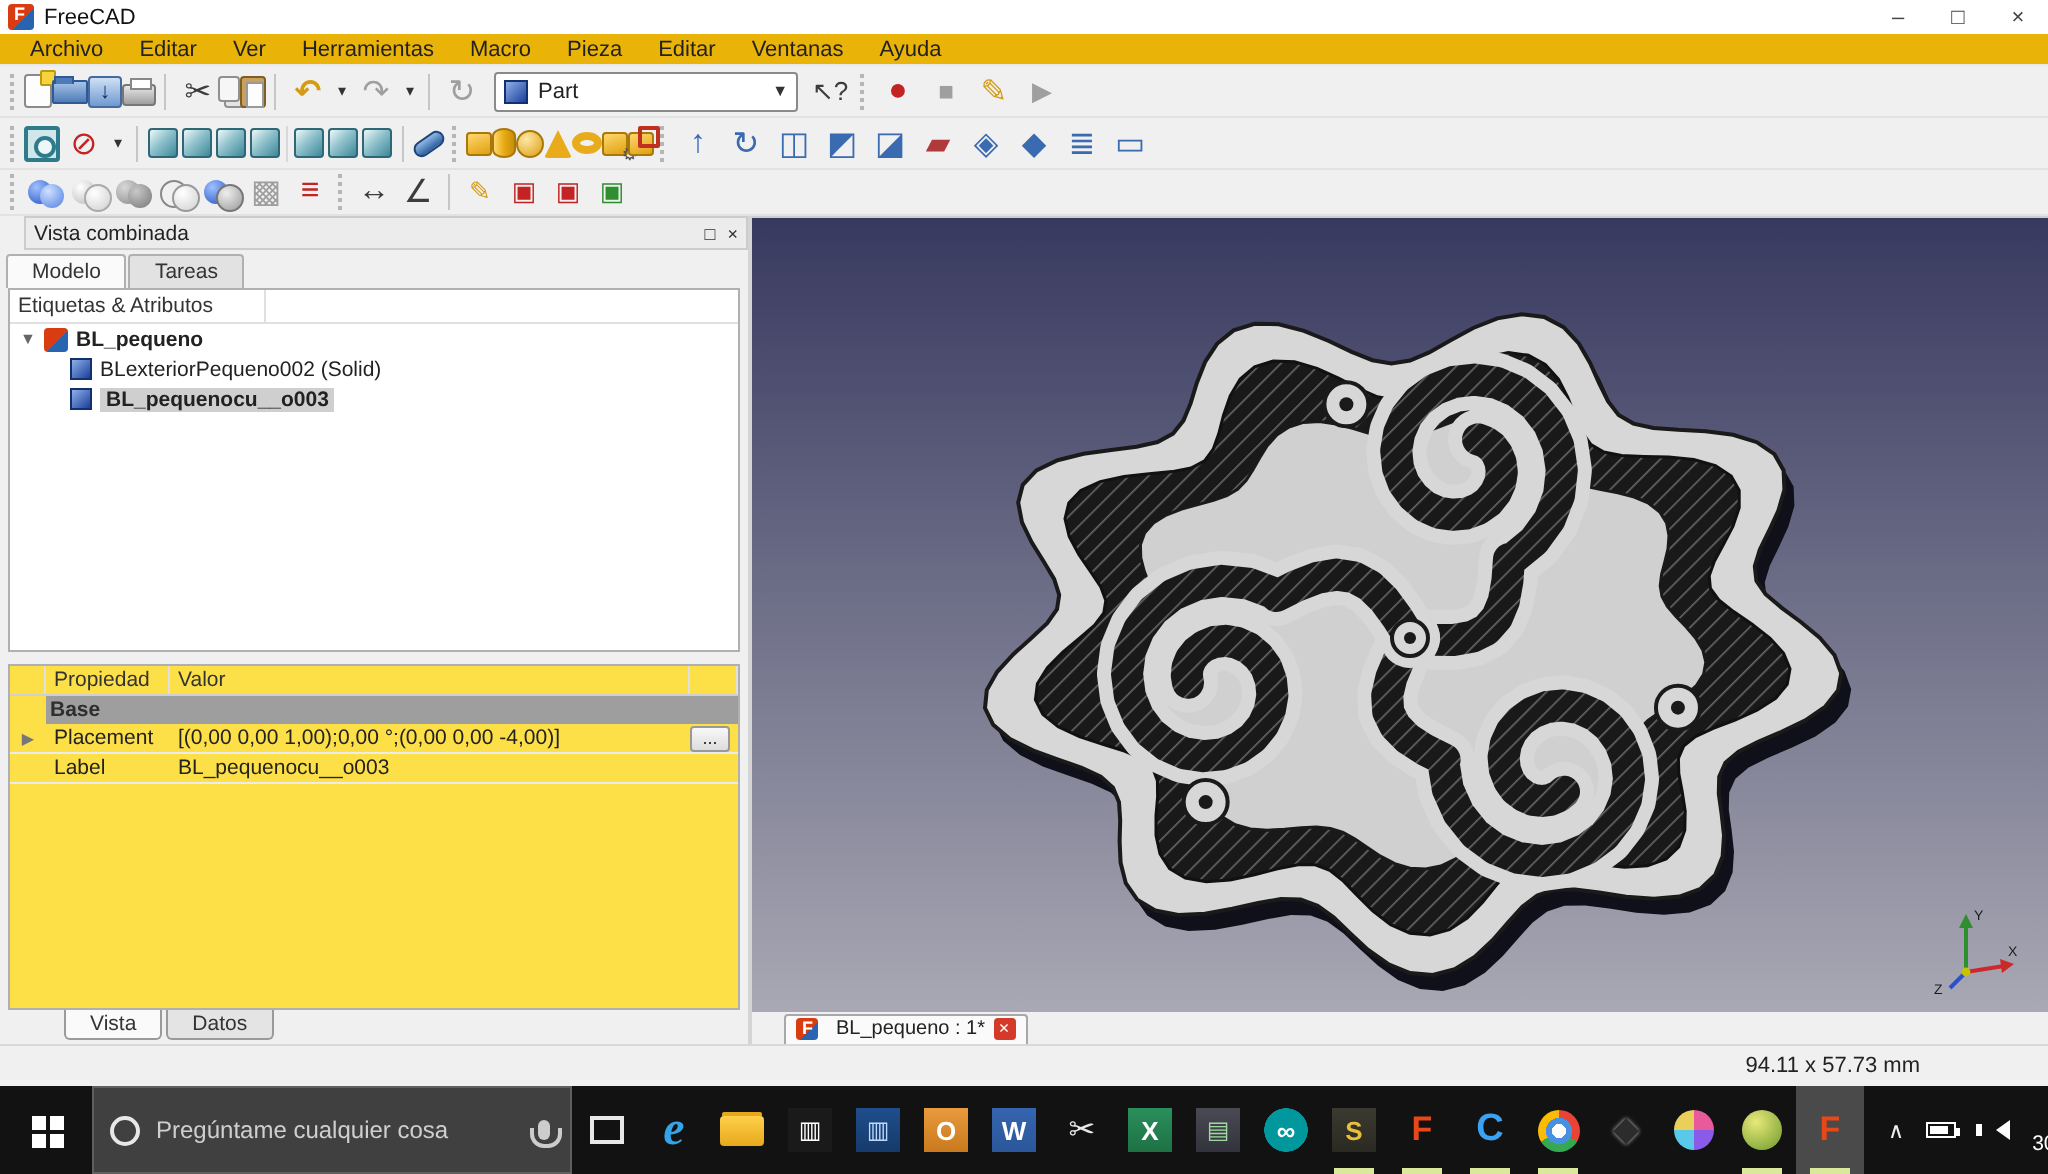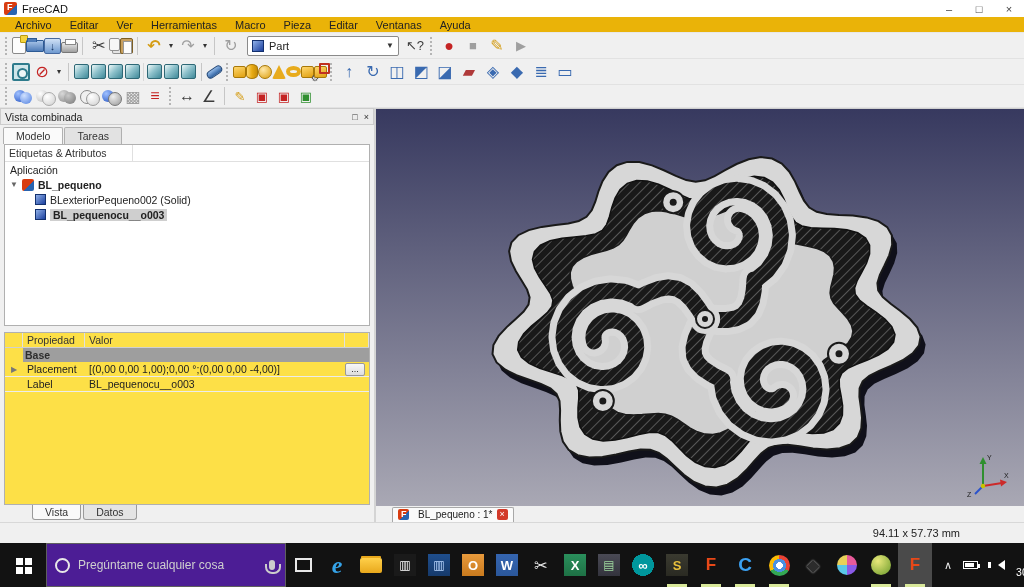--- a/index.html
+++ b/index.html
@@ -77,21 +77,21 @@
   .s-check::before { background:radial-gradient(circle at 35% 30%,#9fc0ff,#2050c0); }
   .s-check::after { content:"🔎"; content:"⌕"; content:""; background:radial-gradient(circle at 35% 30%,#eee,#999); border:1px solid #777; }
   
   .combo { display:flex; align-items:center; width:152px; height:20px; background:#fff; border:1px solid #8a8a8a; border-radius:2px; margin:0 4px; padding:0 4px; font-size:11px; flex:none; }
   .combo .cb-cube { width:12px; height:12px; background:linear-gradient(135deg,#8fb0e8,#1b3f9e); border:1px solid #12306e; margin-right:5px; flex:none; }
   .combo .cb-arrow { margin-left:auto; font-size:8px; color:#333; }
 
   
   .main { flex:1; display:flex; min-height:0; }
   .dock { width:376px; flex:none; background:#f0f0f0; border-right:2px solid #d4d4d4; display:flex; flex-direction:column; }
-  .dockhead { height:17px; background:#ececec; border:1px solid #cccccc; display:flex; align-items:center; font-size:10.5px; padding:0 4px; flex:none; }
+  .dockhead { height:17px; background:#ececec; border:1px solid #cccccc; display:flex; align-items:center; font-size:10.5px; padding:0 4px; flex:none;margin-left:12px; }
   .dockhead .dh-btns { margin-left:auto; display:flex; gap:6px; font-size:9px; color:#333; }
   .dtabs { height:19px; display:flex; align-items:flex-end; padding-left:3px; gap:1px; flex:none; }
   .dtab { font-size:10.5px; padding:2px 12px 2px; border:1px solid #b0b0b0; border-bottom:none; border-radius:2px 2px 0 0; background:#e2e2e2; color:#333; }
   .dtab.active { background:#fafafa; height:17px;margin-top:16px; }
   .treebox { height:182px; margin:0 4px; background:#fff; border:1px solid #b0b0b0; flex:none; overflow:hidden; }
   .treehdr { height:17px; display:flex; border-bottom:1px solid #e0e0e0; font-size:10.5px; color:#333; }
   .treehdr .thc { padding:2px 4px; }
   .treehdr .thc:first-child { width:128px; border-right:1px solid #e0e0e0; }
   .trow { height:15px; display:flex; align-items:center; font-size:10.5px; padding-left:3px; }
   .trow .twist { width:12px; text-align:center; color:#666; font-size:8px; }
@@ -125,21 +125,21 @@
   .tabclose { width:11px; height:11px; background:#d33a2a; border-radius:2px; color:#fff; font-size:9px; line-height:11px; text-align:center; }
 
   
   .statusbar { height:21px; background:#f0f0f0; border-top:1px solid #d8d8d8; display:flex; align-items:center; flex:none; }
   .dims { margin-left:auto; margin-right:64px; font-size:11px; color:#222; }
 
   
   .taskbar { height:44px; background:#121212; display:flex; align-items:stretch; flex:none; }
   .start { width:46px; display:flex; align-items:center; justify-content:center; flex:none; }
   .winlogo { width:7px; height:7px; background:#fff; box-shadow:9px 0 #fff, 0 9px #fff, 9px 9px #fff; margin:-8px 8px 0 0; }
-  .search { width:240px; background:#4c1d95; border:1px solid #5f5f5f; display:flex; align-items:center; padding:0 8px; gap:8px; flex:none; }
+  .search { width:240px; background:#404040; border:1px solid #5f5f5f; display:flex; align-items:center; padding:0 8px; gap:8px; flex:none; }
   .ring { width:15px; height:15px; border:2px solid #e8e8e8; border-radius:50%; flex:none; }
   .search input { flex:1; background:transparent; border:none; outline:none; color:#d8d8d8; font-size:12px; font-family:"Liberation Sans",sans-serif; min-width:0; }
   .search input::placeholder { color:#cfcfcf; }
   .mic { width:6px; height:10px; background:#ccc; border-radius:3px; position:relative; margin-right:2px; flex:none; }
   .mic::after { content:""; position:absolute; left:-4px; top:4px; width:12px; height:8px; border:2px solid #ccc; border-top:none; border-radius:0 0 7px 7px; }
   .tbicons { display:flex; align-items:stretch; }
   .tbi2 { width:34px; display:flex; align-items:center; justify-content:center; position:relative; font-size:15px; color:#ddd; }
   .tbi2.run::after { content:""; position:absolute; left:7px; right:7px; bottom:0; height:3px; background:var(--accent,#d9e89a); }
   .tbi2.active { background:#4a4a4a; }
   .tb-tv::before { content:""; width:13px; height:10px; border:2px solid #e8e8e8; }
@@ -304,23 +304,20 @@
       <div class="dtabs">
         <span class="dtab active">Modelo</span>
         <span class="dtab">Tareas</span>
       </div>
       <div class="treebox">
         <div class="treehdr">
           <span class="thc">Etiquetas &amp; Atributos</span>
           <span class="thc"></span>
         </div>
         <div class="trow">
-          <span style="padding-left:2px">Aplicación</span>
-        </div>
-        <div class="trow">
           <span class="twist">▼</span>
           <span class="doc-fc"></span>
           <span class="bold">BL_pequeno</span>
         </div>
         <div class="trow indent1">
           <span class="cube-blue"></span>
           <span>BLexteriorPequeno002 (Solid)</span>
         </div>
         <div class="trow indent1">
           <span class="cube-blue"></span>

